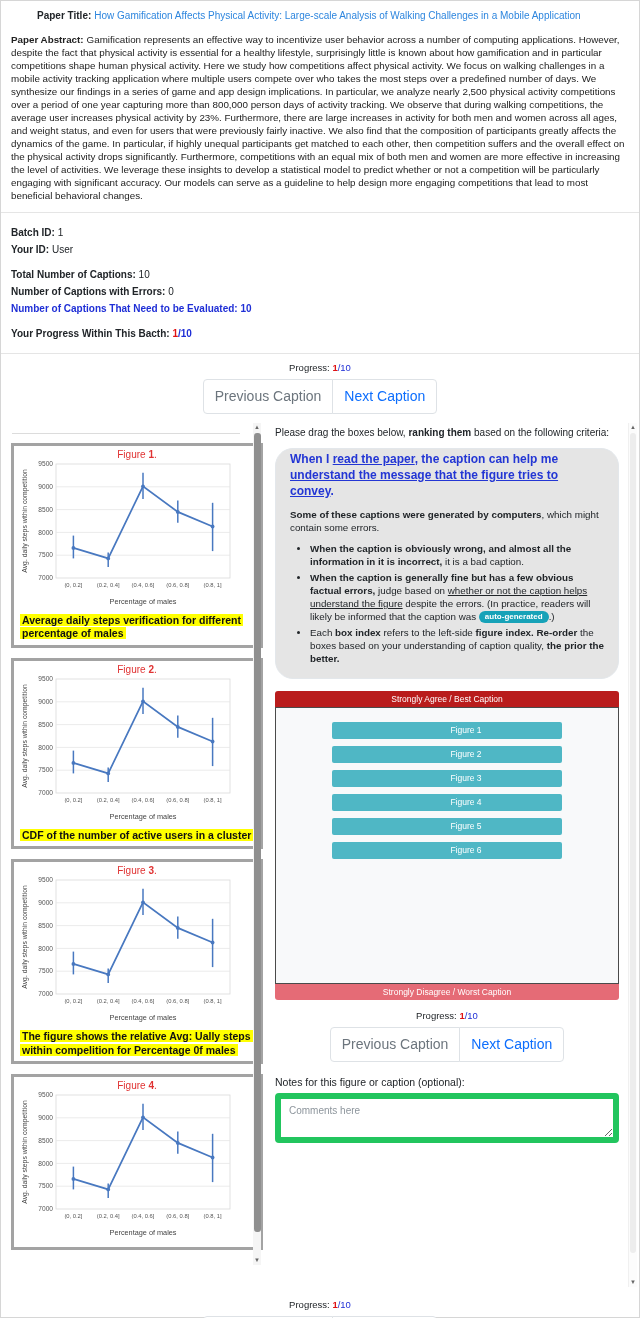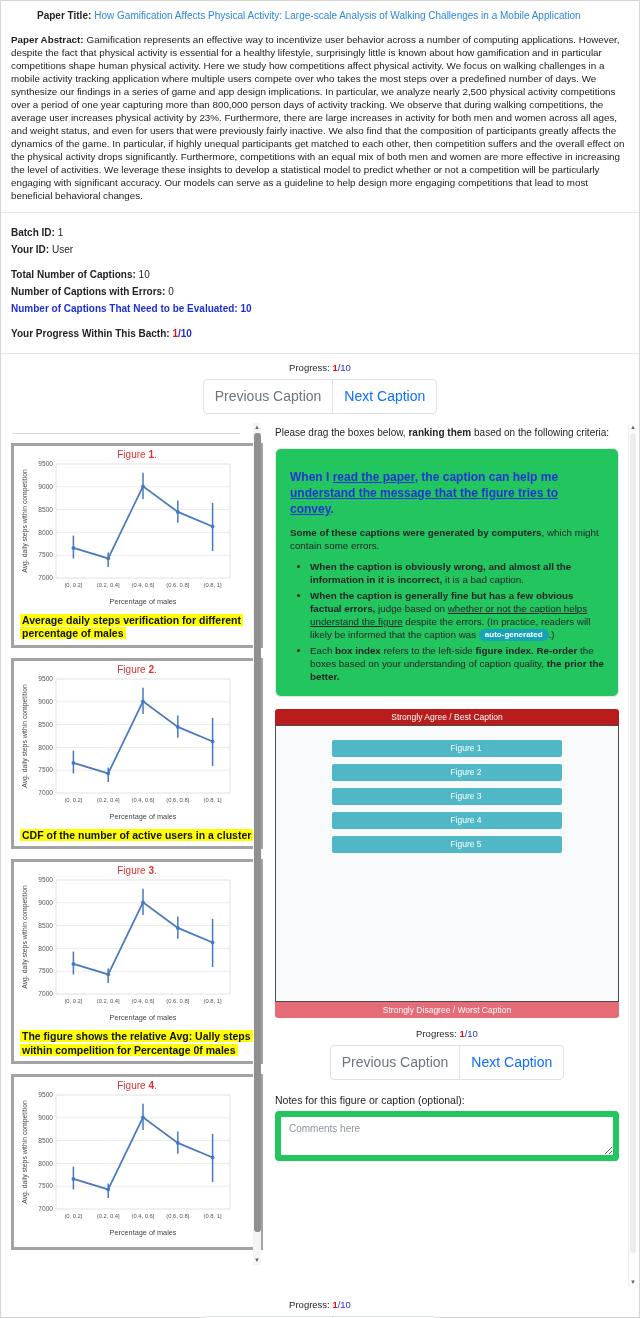--- a/index.html
+++ b/index.html
@@ -63,21 +63,21 @@
   .sb-arrow { font-size:6px; color:#666; height:9px; line-height:9px; width:100%; text-align:center; }
   .sb-track { flex:1; width:100%; position:relative; }
   .fig-sb { right:4px; width:8px; height:842px; background:#f5f5f5; }
   .fig-sb .sb-thumb { position:absolute; top:1px; left:0.5px; width:7px; height:97%; background:#8f8f8f; border-radius:3px; }
   .eval-sb { right:2px; width:9px; height:864px; background:#fcfcfc; border-left:1px solid #f0f0f0; }
   .eval-sb .sb-thumb { position:absolute; top:1px; left:1px; width:6px; height:97%; background:#ededed; border-radius:3px; }
 
   .eval-col { flex:1; height:868px; position:relative; overflow:hidden; padding:2px 20px 0 10px; }
   .drag-note { font-size:10px; margin:2px 0 0; color:#212529; }
 
-  .instr-card { border:1px solid #e3e7eb; border-radius:6px; padding:19px 14px 10px; margin-top:10px; background:#22c55e; }
+  .instr-card { border:1px solid #e3e7eb; border-radius:18px; padding:1px 14px 10px; margin-top:10px; background:#e5e5e5; }
   .instr-heading { color:#2336d4; font-weight:bold; font-size:12px; line-height:16px; margin:1px 0 9px; }
   .instr-intro { font-size:9.8px; line-height:13px; margin:0 0 8px; }
   .instr-bullets { margin:0; padding-left:20px; font-size:9.8px; line-height:13px; }
   .instr-bullets li { margin-bottom:3px; }
   .badge-auto {
     display:inline-block; background:#17a2b8; color:#fff; font-size:8px; font-weight:bold;
     padding:1px 6px; border-radius:8px; line-height:10px; vertical-align:1px;
   }
 
   .rank-header {
@@ -311,20 +311,21 @@
           </ul>
       </div>
 
       <div class="rank-header">Strongly Agree / Best Caption</div>
       <div class="rank-body" id="rank-body">
           <div class="rank-box">Figure 1</div>
           <div class="rank-box">Figure 2</div>
           <div class="rank-box">Figure 3</div>
           <div class="rank-box">Figure 4</div>
           <div class="rank-box">Figure 5</div>
+          <div class="rank-box">Figure 6</div>
         </div>
       <div class="rank-footer">Strongly Disagree / Worst Caption</div>
 
       <div class="center">
         <div class="progress-line"><span>Progress:</span> <span class="prog-cur">1</span><span class="prog-tot">/10</span></div>
         <div class="btn-group">
           <button class="btn btn-prev">Previous Caption</button>
           <button class="btn btn-next">Next Caption</button>
         </div>
       </div>

